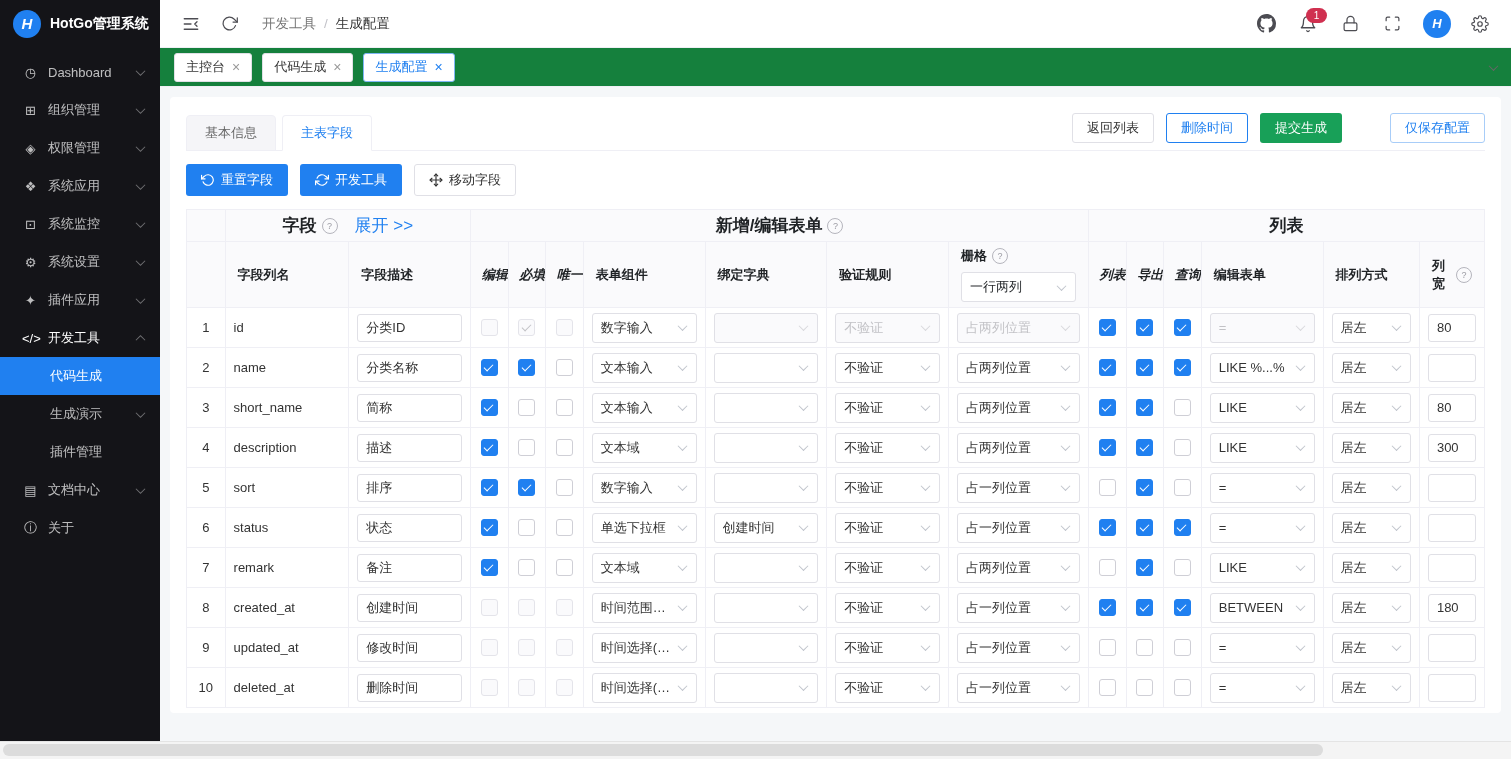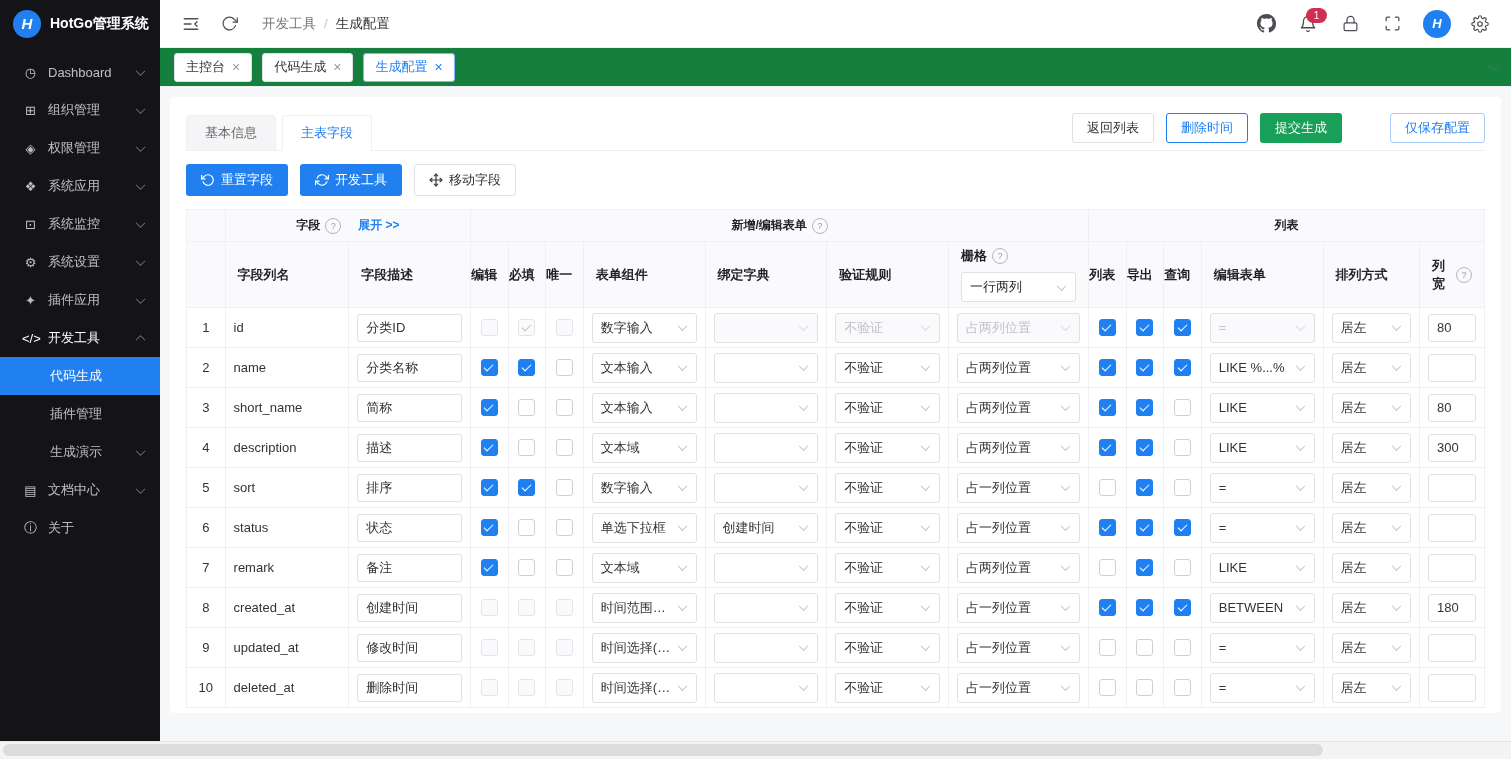--- a/index.html
+++ b/index.html
@@ -63,25 +63,25 @@
   .btn.primary-d{border:1px solid #a8cdf8;color:#2080f0;margin-left:36px;}
   .btn.success{background:#18a058;color:#fff;}
   .btn svg{flex:none;}
   .action-row{display:flex;gap:12px;margin-top:13px;}
   .action-row .btn{height:32px;}
 
   
   .ftable{width:100%;border-collapse:collapse;table-layout:fixed;margin-top:13px;}
   .ftable th,.ftable td{border:1px solid #efeff5;box-sizing:border-box;font-weight:normal;overflow:hidden;}
   .ftable thead th{background:#fafafc;color:#1f2225;}
-  .g-row th{height:32px;font-weight:bold;font-size:12px;}
+  .g-row th{height:32px;font-weight:bold;font-size:17px;}
   .gwrap{display:flex;align-items:center;justify-content:center;gap:5px;}
-  .xlink{color:#2080f0;margin-left:12px;cursor:pointer;font-weight:bold;text-decoration:none;}
+  .xlink{color:#2080f0;margin-left:12px;cursor:pointer;font-weight:normal;text-decoration:none;}
   .h-row th{height:66px;padding:0 12px;text-align:left;font-weight:bold;vertical-align:middle;}
-  .h-row th.cth{text-align:left;padding:0;}
+  .h-row th.cth{text-align:right;padding:0;font-style:italic;}
   .hwrap{display:flex;align-items:center;gap:5px;}
   .grid-th .hwrap{margin-bottom:7px;}
   .help{display:inline-flex;align-items:center;justify-content:center;width:14px;height:14px;border-radius:50%;border:1px solid #b5b5bd;color:#9a9aa2;font-size:9px;font-style:normal;font-weight:normal;flex:none;cursor:pointer;}
   .help::after{content:"?";}
   .ftable tbody td{height:40px;padding:0 8px;background:#fff;}
   .ftable tbody td.cbcell{padding:0;text-align:center;}
   .idx{text-align:center;color:#333;padding:0!important;}
 
   .tin{width:100%;height:28px;border:1px solid #e0e0e6;border-radius:3px;padding:0 8px;font-size:13px;color:#333;box-sizing:border-box;background:#fff;font-family:inherit;outline:none;}
   .sel{display:flex;align-items:center;justify-content:space-between;gap:4px;height:28px;border:1px solid #e0e0e6;border-radius:3px;padding:0 8px;background:#fff;cursor:pointer;}
@@ -149,25 +149,25 @@
       </div>
       <div class="mi expanded">
         <i class="mi-ic">&lt;/&gt;</i>
         <span class="mi-lb">开发工具</span>
         <i class="chev up"></i>
       </div>
       <div class="smi active">
         <span class="mi-lb">代码生成</span>
       </div>
       <div class="smi">
+        <span class="mi-lb">生成演示</span>
+        <i class="chev"></i>
+      </div>
+      <div class="smi">
         <span class="mi-lb">插件管理</span>
-      </div>
-      <div class="smi">
-        <span class="mi-lb">生成演示</span>
-        <i class="chev"></i>
       </div>
       <div class="mi">
         <i class="mi-ic">▤</i>
         <span class="mi-lb">文档中心</span>
         <i class="chev"></i>
       </div>
       <div class="mi">
         <i class="mi-ic">ⓘ</i>
         <span class="mi-lb">关于</span>
       </div>

